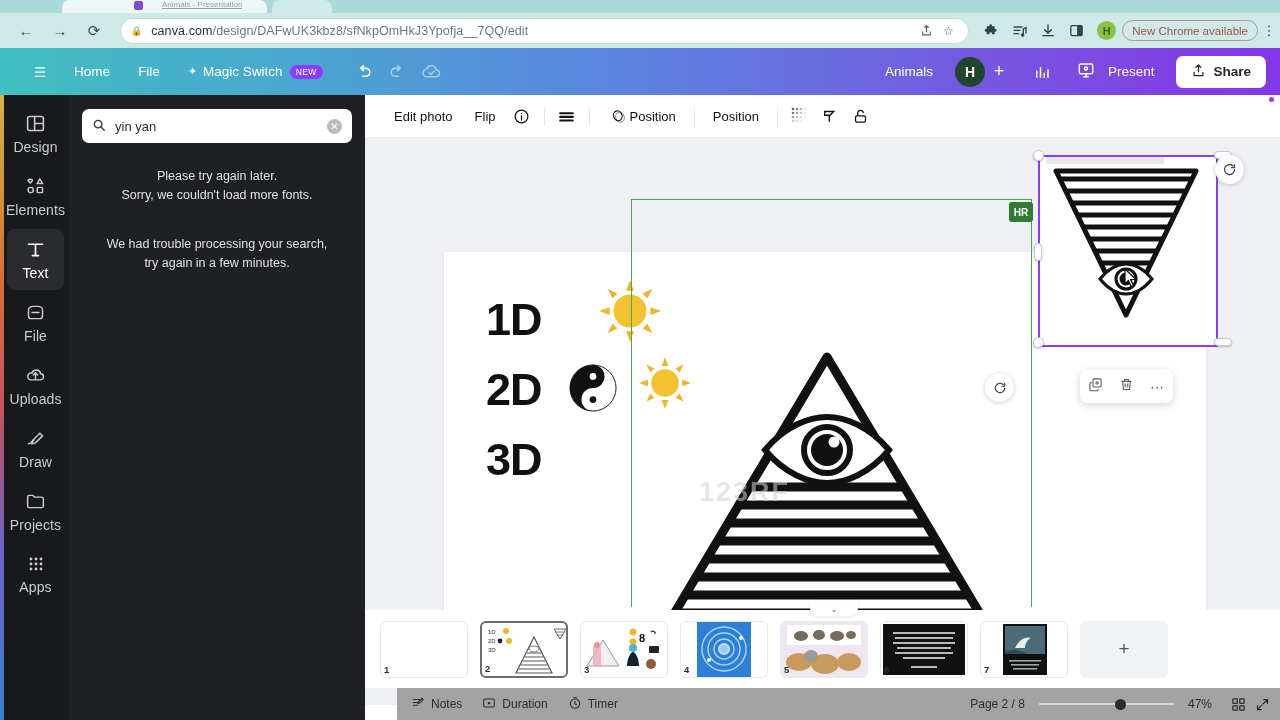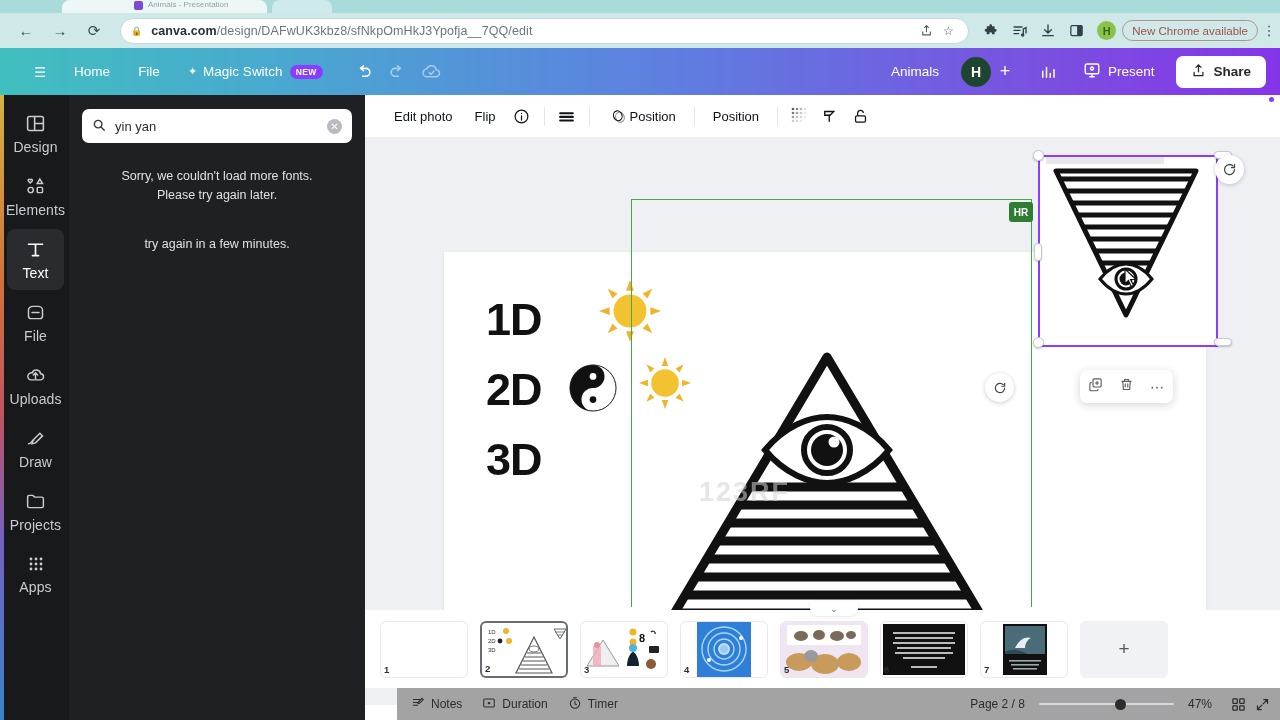--- a/index.html
+++ b/index.html
@@ -39,21 +39,21 @@
     color: #3f4b53; font-size: 15px;
   }
   .nav-btn:first-child { margin-left: 12px; }
   #omnibox {
     flex: 1; height: 26px; margin: 0 10px 0 12px; background: #fff;
     border-radius: 14px; display: flex; align-items: center;
     padding: 0 10px; border: 1px solid #c3dada;
   }
   #omnibox .lock { font-size: 9px; color: #4d5b66; margin-right: 9px; }
   #url-text { font-size: 12.5px; color: #6a767f; white-space: nowrap; letter-spacing: .1px; }
-  #url-text b { color: #26303a; font-weight: 700; }
+  #url-text b { color: #26303a; font-weight: 400; }
   .omni-act {
     width: 20px; height: 20px; display: flex; align-items: center;
     justify-content: center; color: #4d5b66; font-size: 12px; margin-left: 2px;
   }
   .tool-ico {
     width: 26px; height: 26px; display: flex; align-items: center;
     justify-content: center; color: #32404a; margin-right: 2px;
   }
   #chrome-avatar {
     width: 19px; height: 19px; border-radius: 50%; background: #8bc34a;
@@ -72,38 +72,38 @@
     position: absolute; left: 0; top: 48px; width: 1280px; height: 47px;
     background: linear-gradient(90deg,#41bfbf 0%,#49a8d0 22%,#5e7fe0 52%,#7a4fe0 82%,#8535e8 100%);
     display: flex; align-items: center; color: #fff;
   }
   #canva-topbar .tb-item {
     font-size: 13.5px; color: #fff; padding: 0 14px; height: 30px;
     display: flex; align-items: center; border-radius: 6px; white-space: nowrap;
   }
   #hamburger { margin-left: 20px; font-size: 17px; padding: 0 8px; }
   .badge-new {
-    background: #8b3dff; color: #fff; font-size: 8.5px; font-weight: 700;
+    background: #8b3dff; color: #fff; font-size: 8.5px; font-weight: 400;
     border-radius: 8px; padding: 2px 6px; margin-left: 7px; letter-spacing: .4px;
   }
   .tb-ico {
     width: 34px; height: 30px; display: flex; align-items: center;
     justify-content: center; font-size: 16px; color: #fff;
   }
   .tb-ico.dim { opacity: .5; }
   #tb-right { margin-left: auto; display: flex; align-items: center; padding-right: 14px; }
   #canva-avatar {
     width: 30px; height: 30px; border-radius: 50%; background: #1f4531;
     color: #fff; font-size: 14px; font-weight: 600;
     display: flex; align-items: center; justify-content: center; margin-left: 8px;
   }
   #plus-btn { width: 28px; height: 28px; display: flex; align-items: center;
     justify-content: center; font-size: 18px; color: #fff; }
   #present-btn {
-    display: flex; align-items: center; gap: 7px; font-size: 13.5px;
+    display: flex; align-items: center; gap: 13px; font-size: 13.5px;
     padding: 0 12px; height: 32px; border-radius: 6px; margin-left: 6px;
   }
   #share-btn {
     display: flex; align-items: center; gap: 7px; background: #fff; color: #27262c;
     font-size: 13.5px; font-weight: 600; height: 32px; padding: 0 15px;
     border-radius: 7px; margin-left: 10px;
   }
 
   
   #left-rail {
@@ -304,21 +304,21 @@
   #zoom-pct { font-size: 12px; margin-right: 14px; }
   .bb-ico { width: 24px; height: 24px; display: flex; align-items: center;
     justify-content: center; color: #2b2c30; }
 </style>
 </head>
 <body>
 
 <div id="browser-tabstrip">
   <div class="tab-ghost active" style="left:62px;width:205px;">
     <div class="tab-fav"></div>
-    <div class="tab-lbl" style="left:86px;">Animals - Presentation</div>
+    <div class="tab-lbl" style="left:100px;text-decoration:underline;">Animals - Presentation</div>
   </div>
   <div class="tab-ghost" style="left:272px;width:60px;"></div>
 </div>
 
 <div id="browser-toolbar">
   <div class="nav-btn">←</div>
   <div class="nav-btn">→</div>
   <div class="nav-btn">⟳</div>
 
   <div id="omnibox">
@@ -515,24 +515,25 @@
     <span class="s-ico">
       <svg width="14" height="14" viewBox="0 0 24 24" fill="none" stroke="#3b3c41" stroke-width="2.4" stroke-linecap="round">
         <circle cx="10.5" cy="10.5" r="6.5"></circle>
           <path d="M15.5 15.5L21 21"></path>
         </svg>
     </span>
     <input id="search-value" value="yin yan" readonly="" style="">
     <span id="search-clear">✕</span>
   </div>
   <div class="panel-msg">
+    <div>Please try again later.</div>
     <div>Sorry, we couldn't load more fonts.</div>
-    <div>Please try again later.</div>
   </div>
   <div class="panel-msg second">
+    <div>We had trouble processing your search,</div>
     <div>try again in a few minutes.</div>
   </div>
 </div>
 <div id="panel-collapse">‹</div>
 
 <div id="editor">
 
   <div id="obj-toolbar">
     <div class="ot-btn">Edit photo</div>
     <div class="ot-btn">Flip</div>

